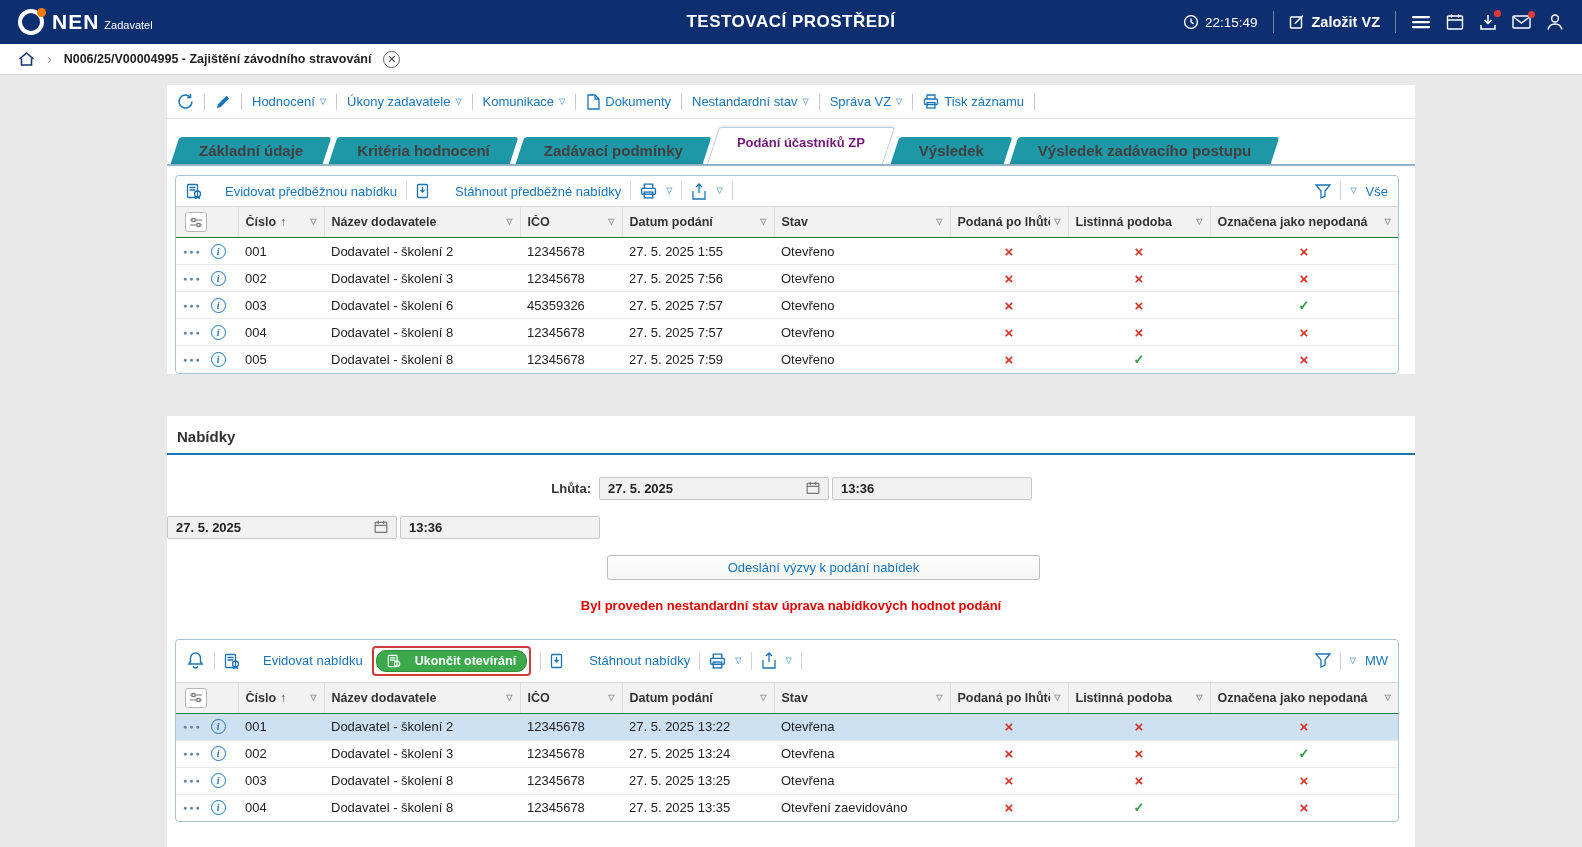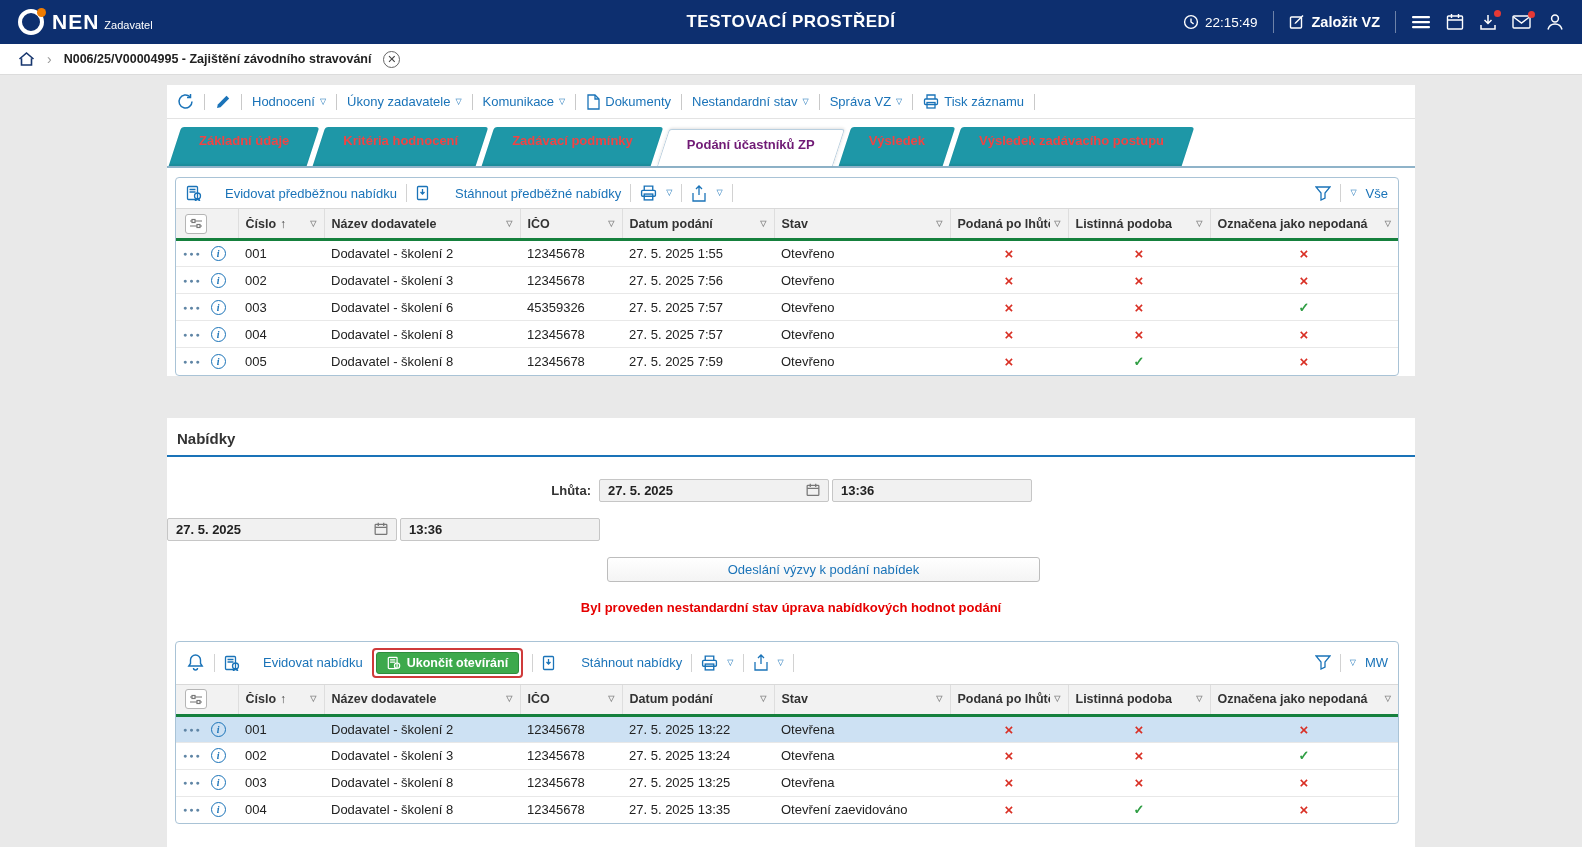--- a/index.html
+++ b/index.html
@@ -67,22 +67,22 @@
   .rt-sep { width:1px; height:16px; background:#c9c9c9; }
   .rt-item { display:flex; align-items:center; gap:5px; cursor:pointer; white-space:nowrap; }
   .caret { font-size:8px; line-height:1; color:#1a73b8; }
   .caret.gray { color:#8a8a8a; }
 
   
   .tabs {
     display:flex; align-items:flex-end; gap:6px;
     padding:8px 0 0 8px; border-bottom:2px solid #8fb3c9; margin-bottom:9px;
   }
-  .tab { position:relative; height:39px; line-height:27px; padding:0 24px;
-         font-size:13px; font-weight:bold; color:#ef4444; cursor:pointer; white-space:nowrap; }
+  .tab { position:relative; height:27px; line-height:27px; padding:0 24px;
+         font-size:15px; font-weight:bold; color:#404040; cursor:pointer; white-space:nowrap; }
   .tab::before {
     content:''; position:absolute; inset:0; background:#1e97a7;
     transform:skewX(-18deg); border-radius:3px 3px 0 0;
     box-shadow: inset 0 -2px 2px rgba(0,0,0,.08);
   }
   .tab-label { position:relative; z-index:1; }
   .tab[data-active="true"] { height:37px; line-height:31px; color:#701a75; font-size:13px; z-index:2; }
   .tab[data-active="true"]::before {
     background:#fff; border:1px solid #b9cfdf; border-bottom:none;
     box-shadow:0 -1px 3px rgba(0,0,0,.12);
@@ -93,26 +93,26 @@
   .grid-toolbar { display:flex; align-items:center; gap:9px; padding:6px 10px; color:#1a73b8; }
   .tb-sep { width:1px; height:18px; background:#d2d2d2; }
   .tb-link { display:flex; align-items:center; gap:23px; cursor:pointer; white-space:nowrap; }
   .tb-icon { display:flex; cursor:pointer; }
   .spacer { flex:1; }
   .view-name { font-size:13px; cursor:pointer; }
 
   .red-annot { border:2px solid #cf3a3a; border-radius:4px; padding:2px; display:inline-flex; }
   .green-btn {
     background:#3da94c; border:1px solid #2e8c3c; color:#fff; font-weight:bold; font-size:12.5px;
-    border-radius:3px; padding:3px 10px; display:inline-flex; align-items:center; gap:6px; cursor:pointer;
+    border-radius:10px; padding:3px 10px; display:inline-flex; align-items:center; gap:14px; cursor:pointer;
   }
 
   table { width:100%; border-collapse:collapse; table-layout:fixed; font-size:13px; }
   thead th {
-    background:#f2f2f2; border-top:1px solid #d9d9d9; border-bottom:3px solid #15803d;
+    background:#f2f2f2; border-top:1px solid #d9d9d9; border-bottom:1px solid #15803d;
     height:31px; font-size:12.5px; color:#333; font-weight:bold; padding:2px 7px; text-align:left;
   }
   thead th + th { border-left:1px solid #dedede; }
   .th-inner { display:flex; align-items:center; justify-content:space-between; gap:4px; }
   .th-l { display:flex; align-items:center; gap:4px; white-space:nowrap; overflow:hidden; }
   .sort-arrow { font-size:12px; color:#444; }
   tbody td { height:27px; border-bottom:1px solid #e8e8e8; padding:0 7px; white-space:nowrap; overflow:hidden; }
   tbody tr:last-child td { border-bottom:none; }
   tr[data-selected="true"] td { background:#cde1f3; }
   td.center { text-align:center; }

